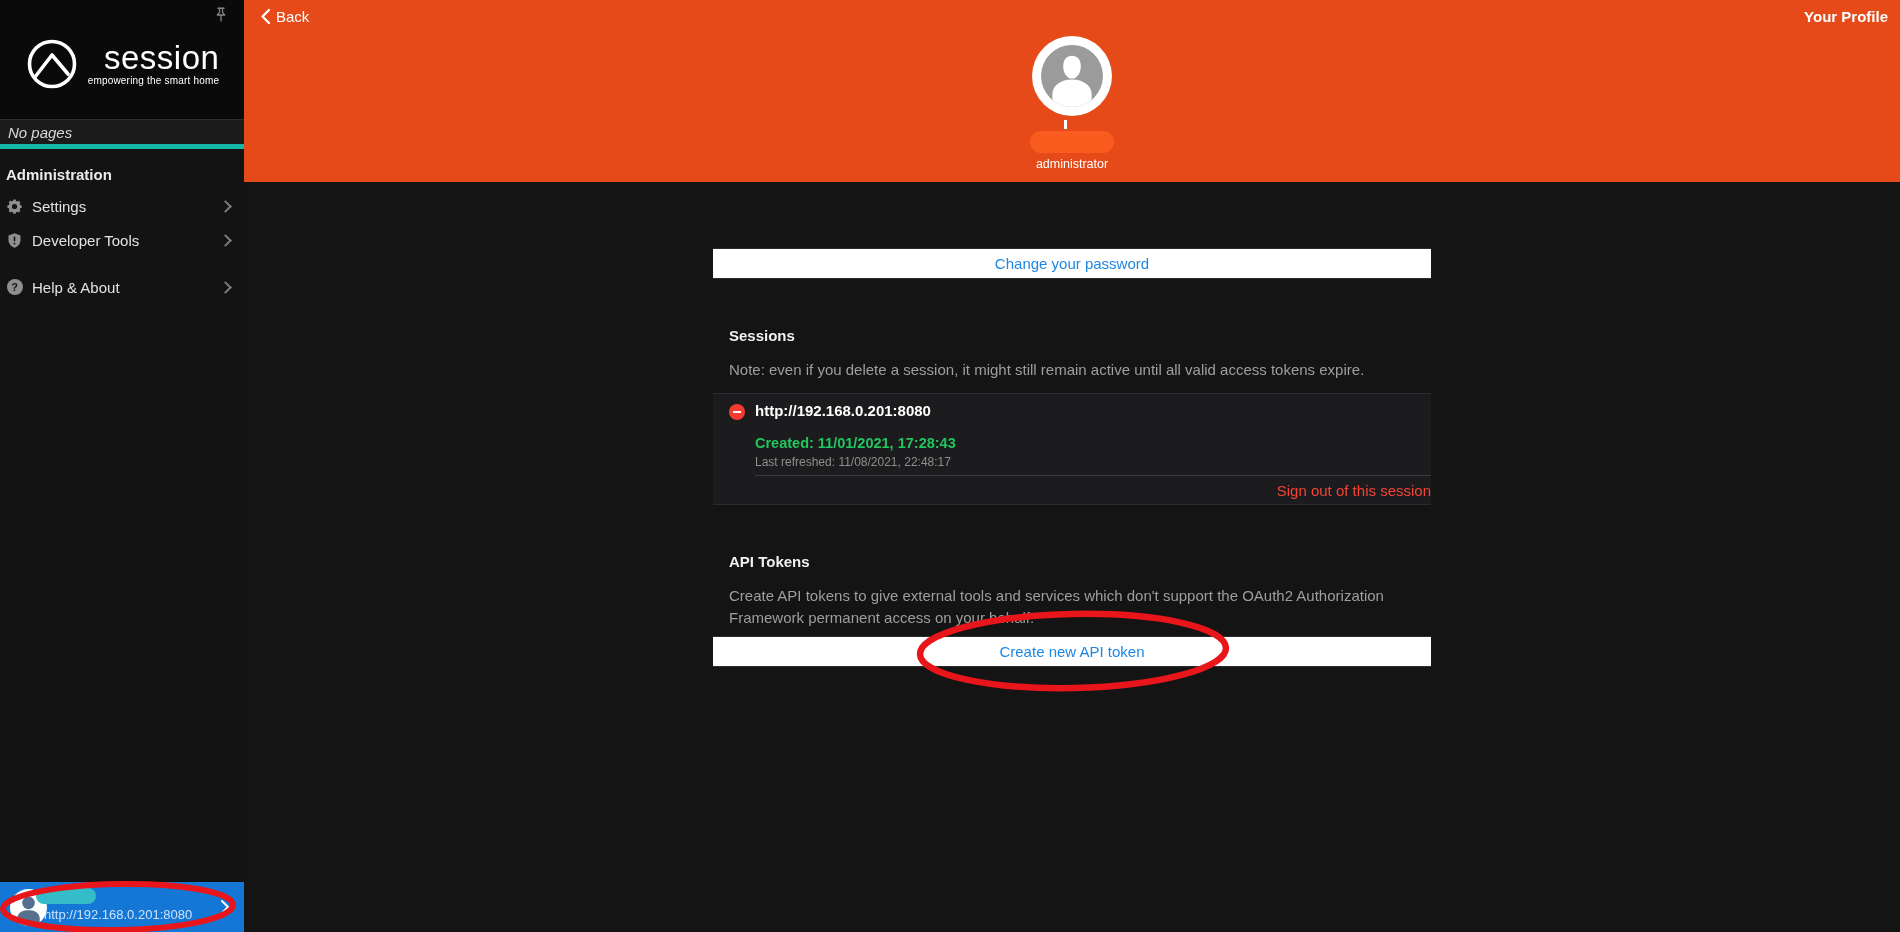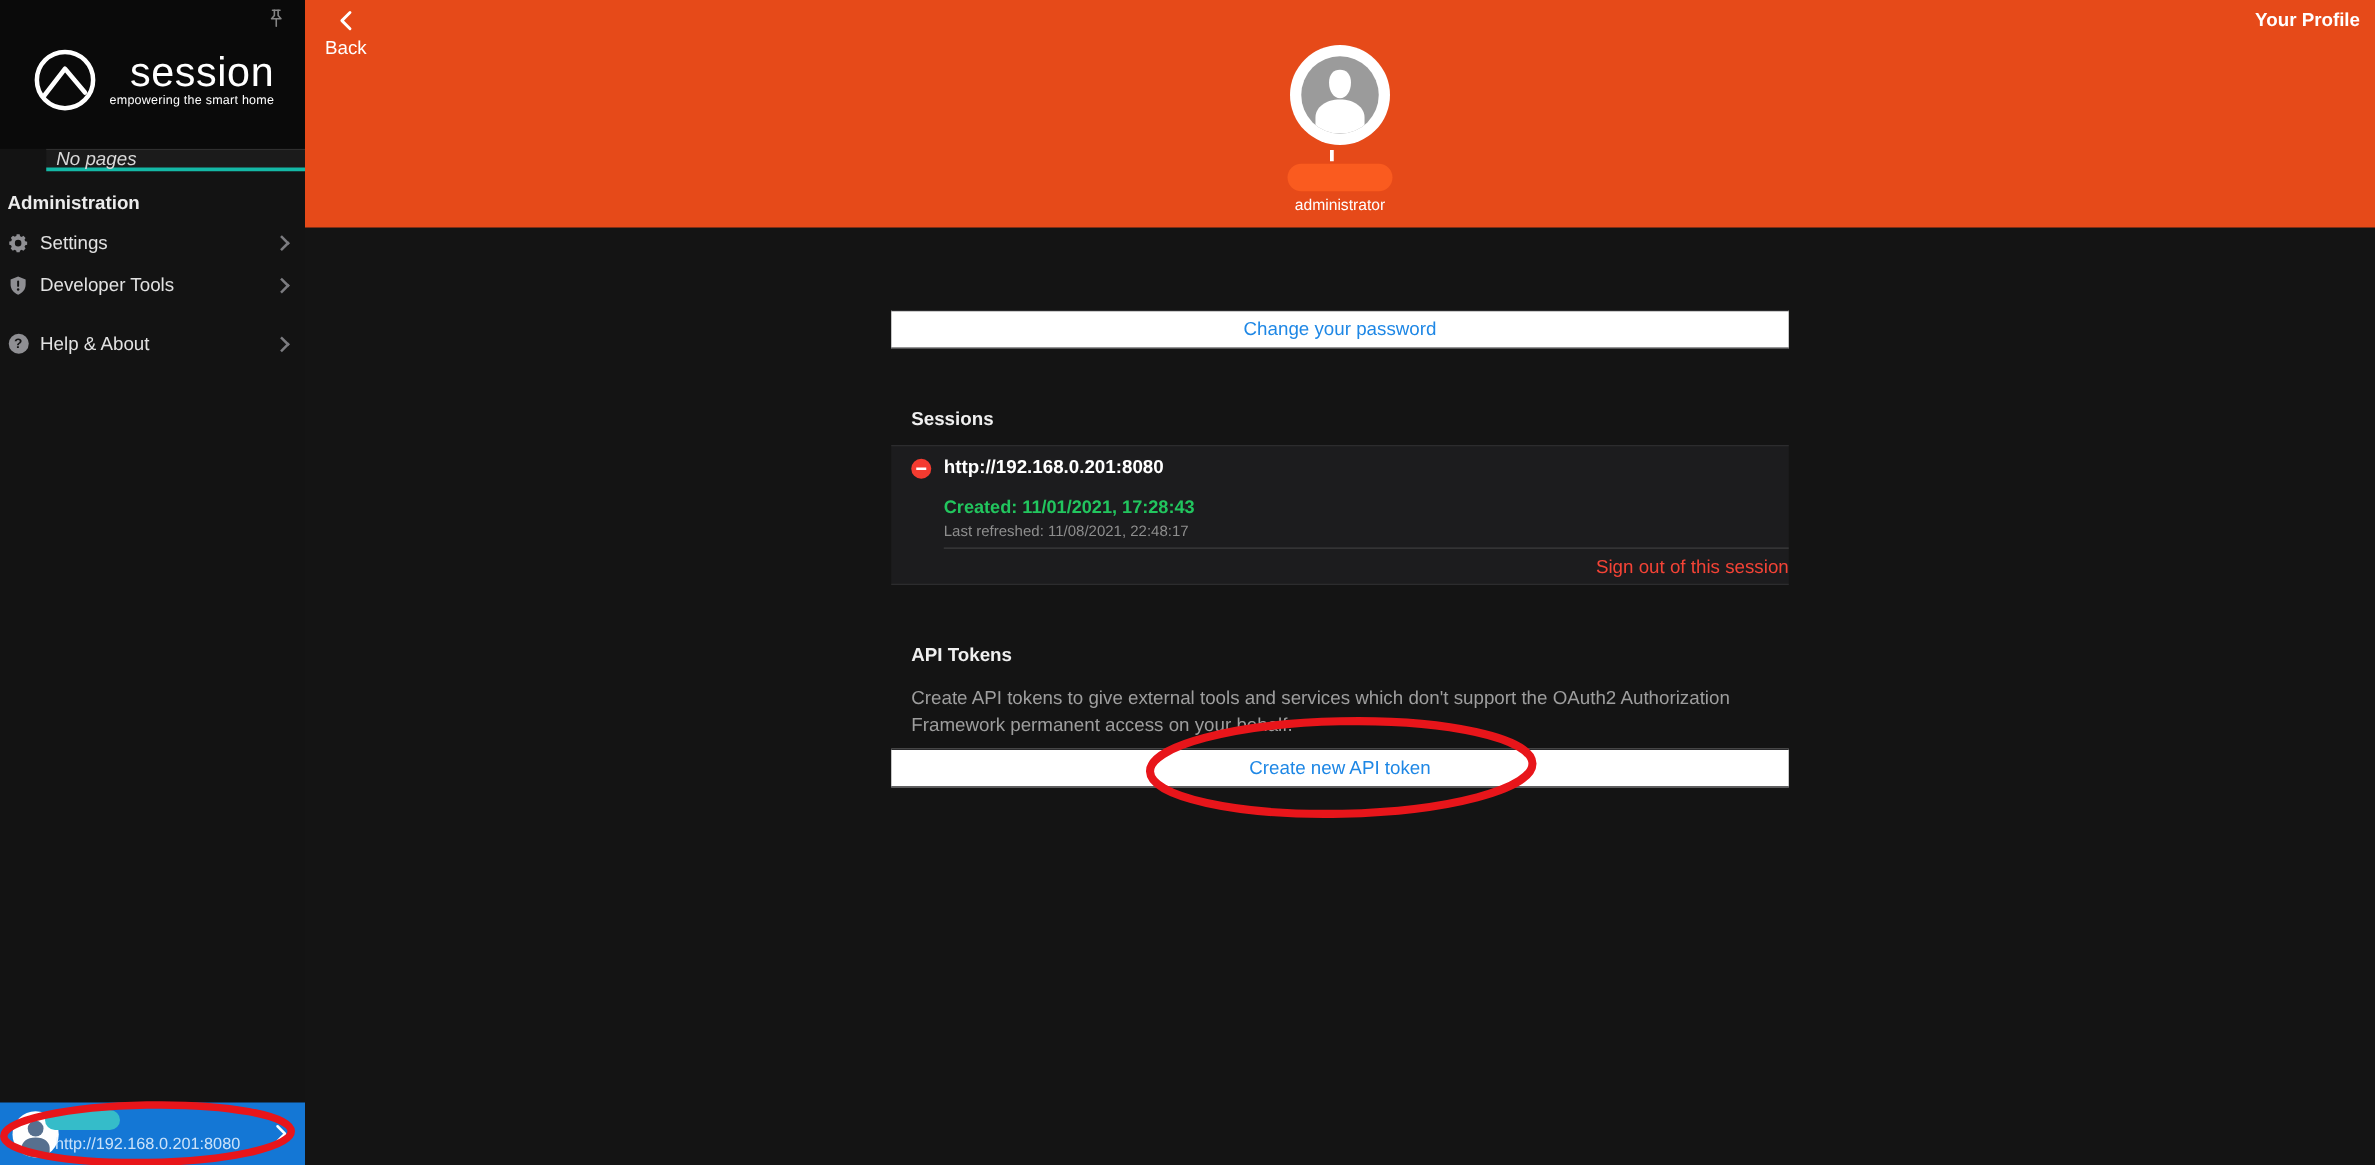--- a/index.html
+++ b/index.html
@@ -20,24 +20,24 @@
   .logo-area {
     position: relative; height: 119px; background: #0a0a0a;
     display: flex; align-items: center; justify-content: center;
   }
   .pin-btn { position: absolute; top: 6px; right: 14px; width: 18px; height: 18px; opacity: .85; }
   .logo-lockup { display: flex; align-items: center; gap: 9px; margin-top: 8px; }
   .logo-text-col { display: flex; flex-direction: column; align-items: flex-end; }
   .brand { color: #fff; font-size: 33px; font-weight: 400; letter-spacing: .5px; line-height: 1; }
   .tagline { color: #fff; font-size: 10px; margin-top: 1px; letter-spacing: .2px; }
   .no-pages {
-    height: 18px; background: #1b1b1b;
-    border-top: 1px solid #2f2f2f; border-bottom: 3px solid #14b8a6;
+    height: 30px; background: #1b1b1b;
+    border-top: 1px solid #2f2f2f; border-bottom: 5px solid #14b8a6;
     display: flex; align-items: center; padding-left: 8px;
-    font-style: italic; font-size: 15px; color: #d9d9d9; margin-left: 37px;
+    font-style: italic; font-size: 15px; color: #d9d9d9;
   }
   .side-section-title {
     margin: 17px 0 6px 6px; font-size: 15px; font-weight: bold; color: #ececec;
   }
   .side-item {
     height: 34px; display: flex; align-items: center; padding: 0 14px 0 6px;
     font-size: 15px; color: #e2e2e2; cursor: pointer; justify-content: center;
   }
   .side-item.gapped { margin-top: 13px; }
   .side-icon { width: 17px; height: 17px; margin-right: 9px; display: flex; align-items: center; justify-content: center; }
@@ -66,21 +66,21 @@
   .server-chev { position: absolute; right: 14px; top: 17px; }
   .server-annotation { position: absolute; left: -2px; top: -4px; pointer-events: none; }
 
   
   .header {
     position: absolute; left: 244px; top: 0; width: 1656px; height: 182px;
     background: #e64a19;
   }
   .back-btn {
     position: absolute; left: 16px; top: 8px; display: flex; align-items: center; gap: 5px;
-    color: #fff; font-size: 15px; cursor: pointer; flex-direction: column;
+    color: #fff; font-size: 15px; cursor: pointer;
   }
   .header-title {
     position: absolute; right: 12px; top: 8px; color: #fff; font-size: 15px; font-weight: bold;
   }
   .profile-stack {
     position: absolute; left: 0; top: 36px; width: 100%;
     display: flex; flex-direction: column; align-items: center;
   }
   .avatar-big {
     width: 80px; height: 80px; border-radius: 50%; background: #fff;
@@ -242,20 +242,21 @@
 </div>
 
 <div class="content">
   <div class="col">
 
     <div class="list-row row-password">
       <span class="link-blue">Change your password</span>
     </div>
 
     <div class="block-title">Sessions</div>
+    <div class="block-note">Note: even if you delete a session, it might still remain active until all valid access tokens expire.</div>
 
     <div class="session-card">
       <div class="session-main">
         <span class="minus-icon"></span>
         <div>
           <div class="session-url">http://192.168.0.201:8080</div>
           <div class="session-created">Created: 11/01/2021, 17:28:43</div>
           <div class="session-refreshed">Last refreshed: 11/08/2021, 22:48:17</div>
         </div>
       </div>

